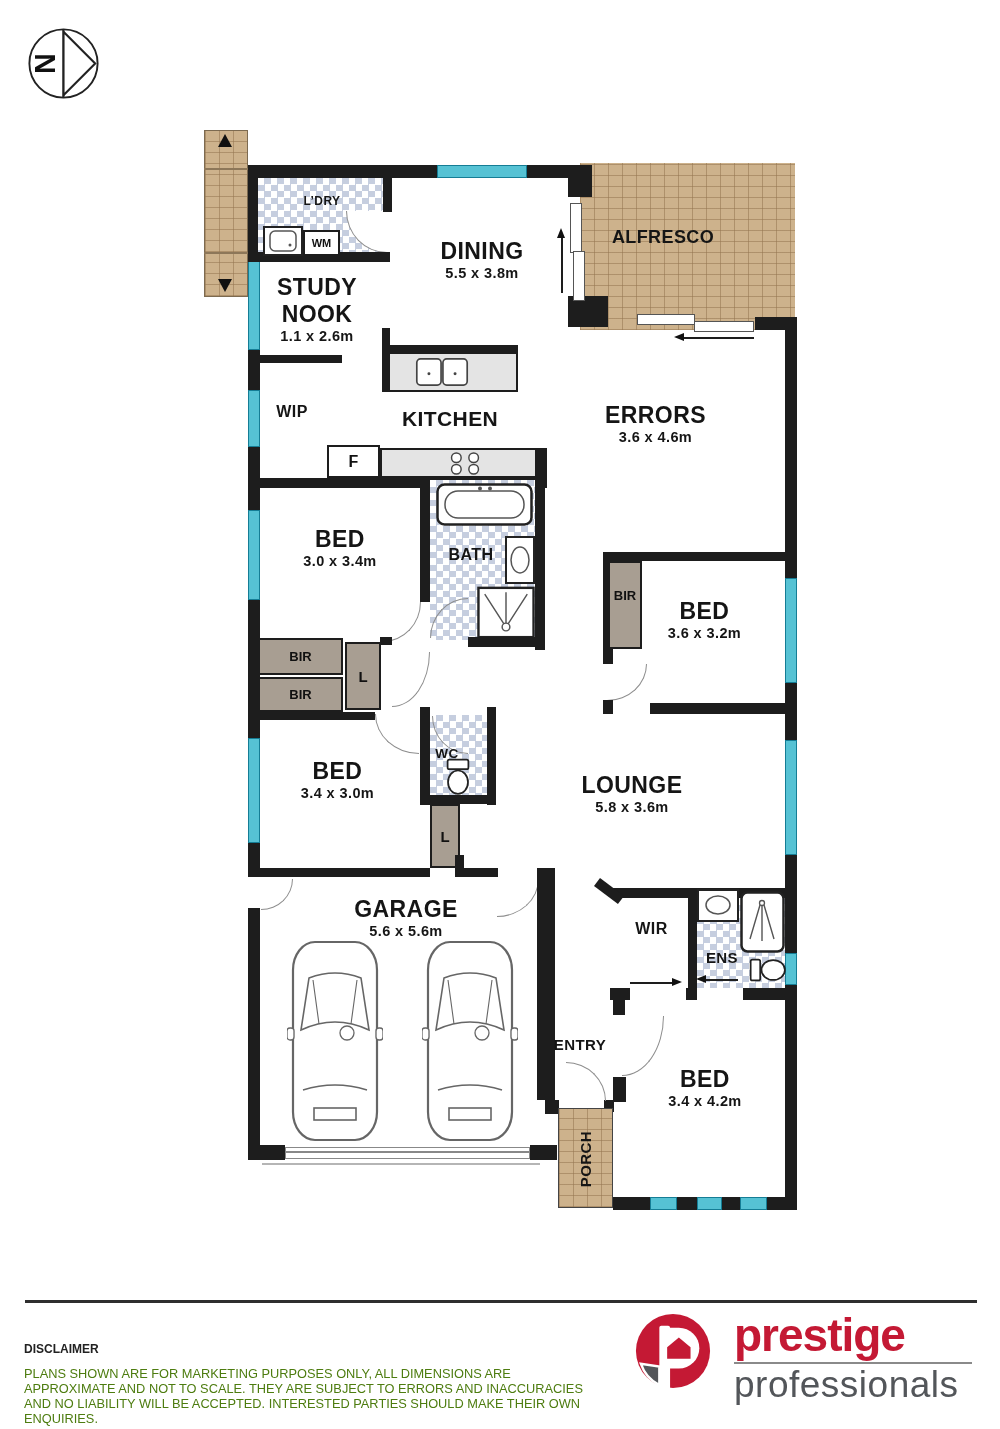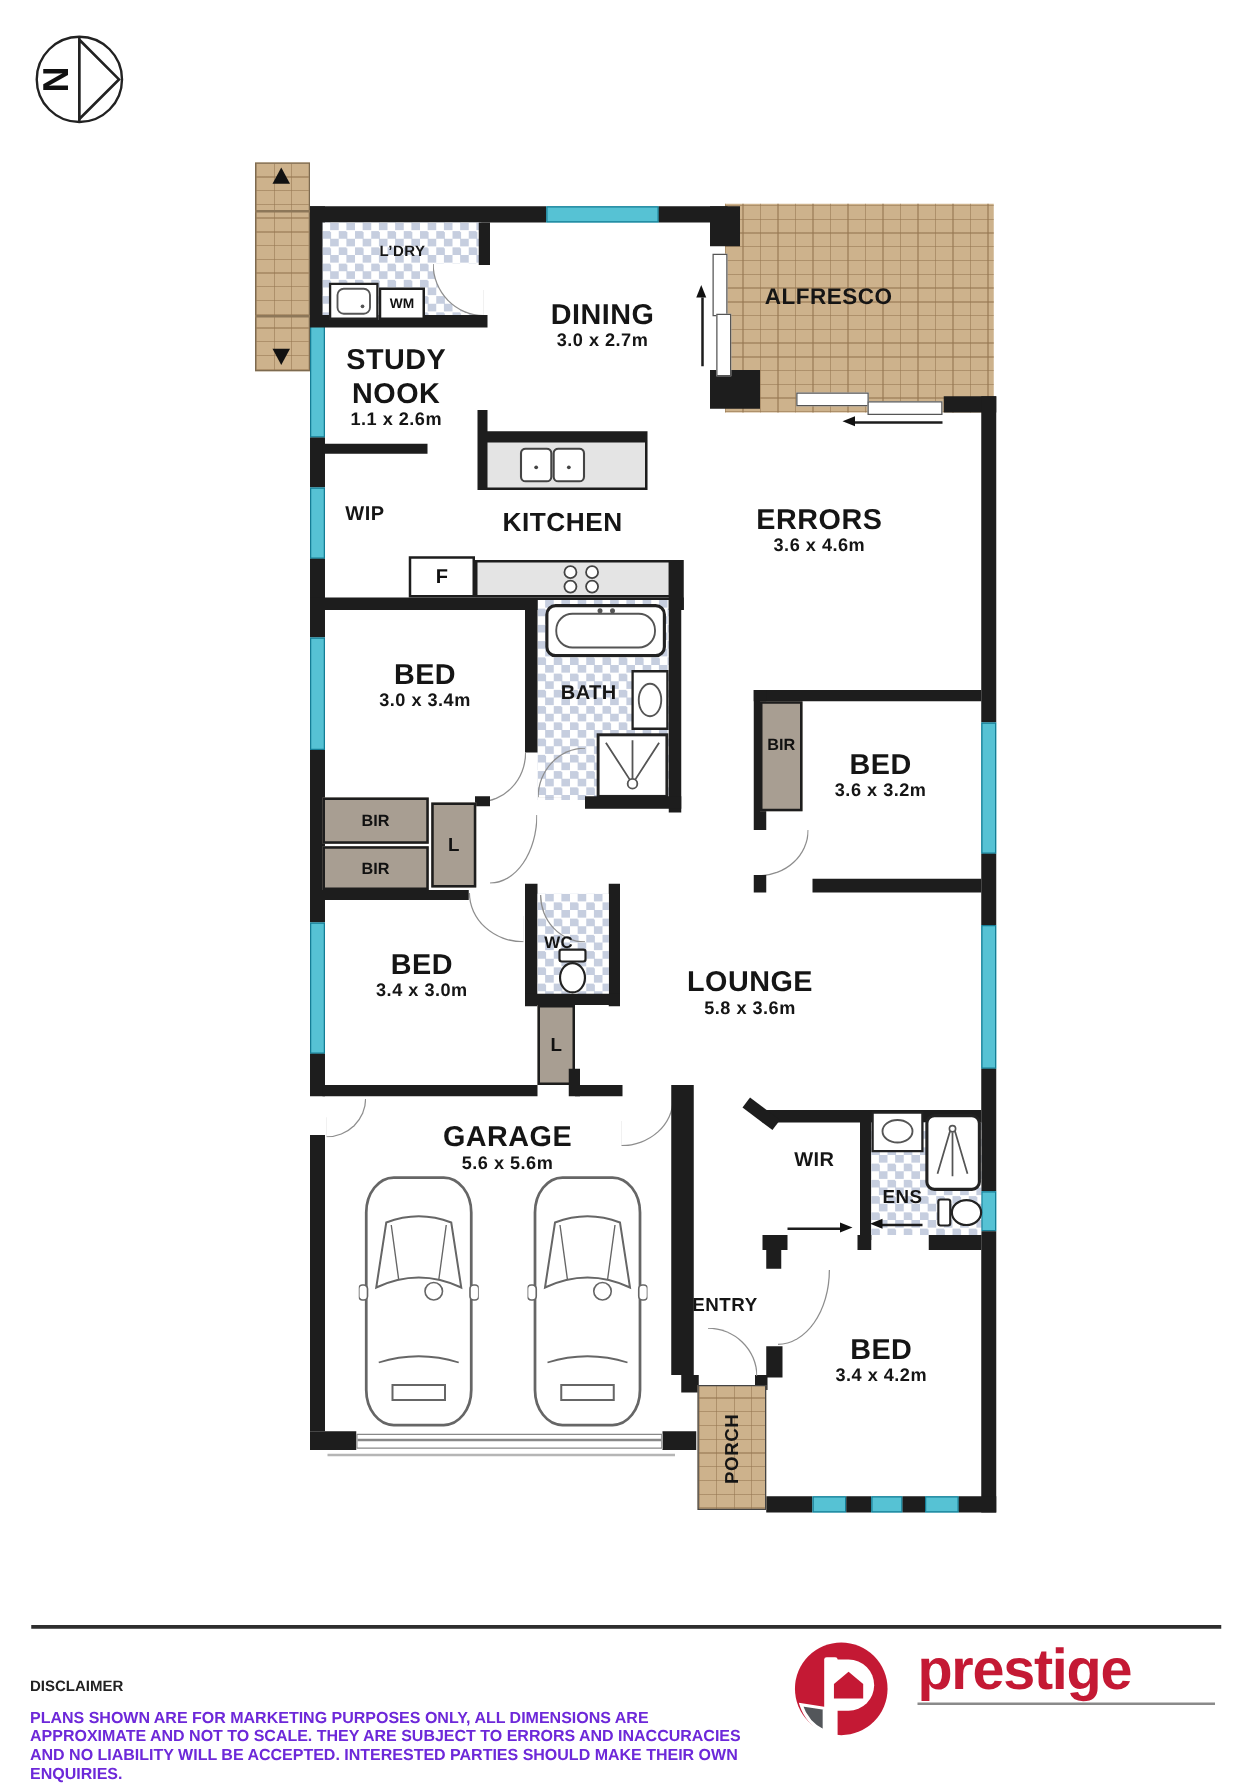--- a/index.html
+++ b/index.html
@@ -33,21 +33,21 @@
   .tri{position:absolute;width:0;height:0;border:solid transparent}
   
   .rl{position:absolute;font-weight:bold;color:#151515;text-align:center;line-height:1.18;letter-spacing:.4px}
   .rl .nm{font-size:23px;display:block}
   .rl .dm{font-size:14.5px;display:block}
   .svgfix{position:absolute}
   
   .addr{position:absolute;left:25px;top:1256px;font-size:34px;font-weight:bold;color:#141414;letter-spacing:0}
   .rule{position:absolute;left:25px;top:1300px;width:952px;height:3px;background:#2e2e2e}
   .dTitle{position:absolute;left:24px;top:1342px;font-size:12px;font-weight:bold;color:#222}
-  .dBody{position:absolute;left:24px;top:1366px;width:575px;font-size:12.8px;font-weight:bold;color:#6d28d9;line-height:1.18}
+  .dBody{position:absolute;left:24px;top:1366px;width:575px;font-size:12.8px;font-weight:normal;color:#4d7c0f;line-height:1.18}
   .logo{position:absolute;left:634px;top:1312px;display:flex;align-items:flex-start}
   .logoTxt{margin-left:22px;display:flex;flex-direction:column}
   .logoTxt .l1{color:var(--red);font-size:46px;font-weight:bold;letter-spacing:-1px;line-height:1.0}
   .logoDiv{height:2px;background:#8a8a8a;margin:4px 0 2px 0;width:238px}
   .logoTxt .l2{color:var(--gray);font-size:37px;font-weight:normal;letter-spacing:.5px;line-height:1.05}
 </style>
 </head>
 <body>
 
 <div class="page">
@@ -274,21 +274,21 @@
       <rect x="89" y="90" width="7" height="12" rx="3" fill="#fff" stroke="#666" stroke-width="1.3"></rect>
       <path d="M16 152 Q48 142 80 152" fill="none" stroke="#666" stroke-width="1.4"></path>
       <rect x="27" y="170" width="42" height="12" fill="none" stroke="#666" stroke-width="1.6"></rect>
     </svg>
 
     <div class="rl" style="left:283px;top:194px;width:78px">
         <span class="nm" style="font-size:12px">L’DRY</span>
       </div>
     <div class="rl" style="left:418px;top:238px;width:128px">
         <span class="nm">DINING</span>
-        <span class="dm">3.0 x 2.7m</span>
+        <span class="dm">5.5 x 3.8m</span>
       </div>
     <div class="rl" style="left:588px;top:227px;width:150px">
         <span class="nm" style="font-size:18px">ALFRESCO</span>
       </div>
     <div class="rl" style="left:268px;top:274px;width:98px">
         <span class="nm">STUDY NOOK</span>
         <span class="dm">1.1 x 2.6m</span>
       </div>
     <div class="rl" style="left:268px;top:403px;width:48px">
         <span class="nm" style="font-size:16px">WIP</span>
@@ -311,21 +311,21 @@
         <span class="nm">BED</span>
         <span class="dm">3.6 x 3.2m</span>
       </div>
     <div class="rl" style="left:430px;top:746px;width:34px">
         <span class="nm" style="font-size:13.5px">WC</span>
       </div>
     <div class="rl" style="left:285px;top:758px;width:105px">
         <span class="nm">BED</span>
         <span class="dm">3.4 x 3.0m</span>
       </div>
-    <div class="rl" style="left:540px;top:772px;width:120px">
+    <div class="rl" style="left:572px;top:772px;width:120px">
         <span class="nm">LOUNGE</span>
         <span class="dm">5.8 x 3.6m</span>
       </div>
     <div class="rl" style="left:345px;top:896px;width:122px">
         <span class="nm">GARAGE</span>
         <span class="dm">5.6 x 5.6m</span>
       </div>
     <div class="rl" style="left:624px;top:920px;width:55px">
         <span class="nm" style="font-size:16px">WIR</span>
       </div>
@@ -352,15 +352,16 @@
     <svg viewBox="0 0 80 84" style="width:78px;height:82px">
       <circle cx="40" cy="40" r="38" fill="#c41934"></circle>
       <path d="M7 53 A38 38 0 0 0 26 75 L26 56 Z" fill="#53565a" stroke="#fff" stroke-width="2.5"></path>
       <rect x="26" y="14" width="11" height="68" rx="2" fill="#fff"></rect>
       <path d="M30 16 H46 A21 21 0 0 1 46 58 H30 Z" fill="#fff"></path>
       <path d="M38 36 L50 26 L62 36 V48 H38 Z" fill="#c41934" transform="translate(-4 0)"></path>
     </svg>
     <div class="logoTxt">
       <span class="l1">prestige</span>
       <div class="logoDiv"></div>
+      <span class="l2">professionals</span>
     </div>
   </div>
 </div>
 
 </body></html>

